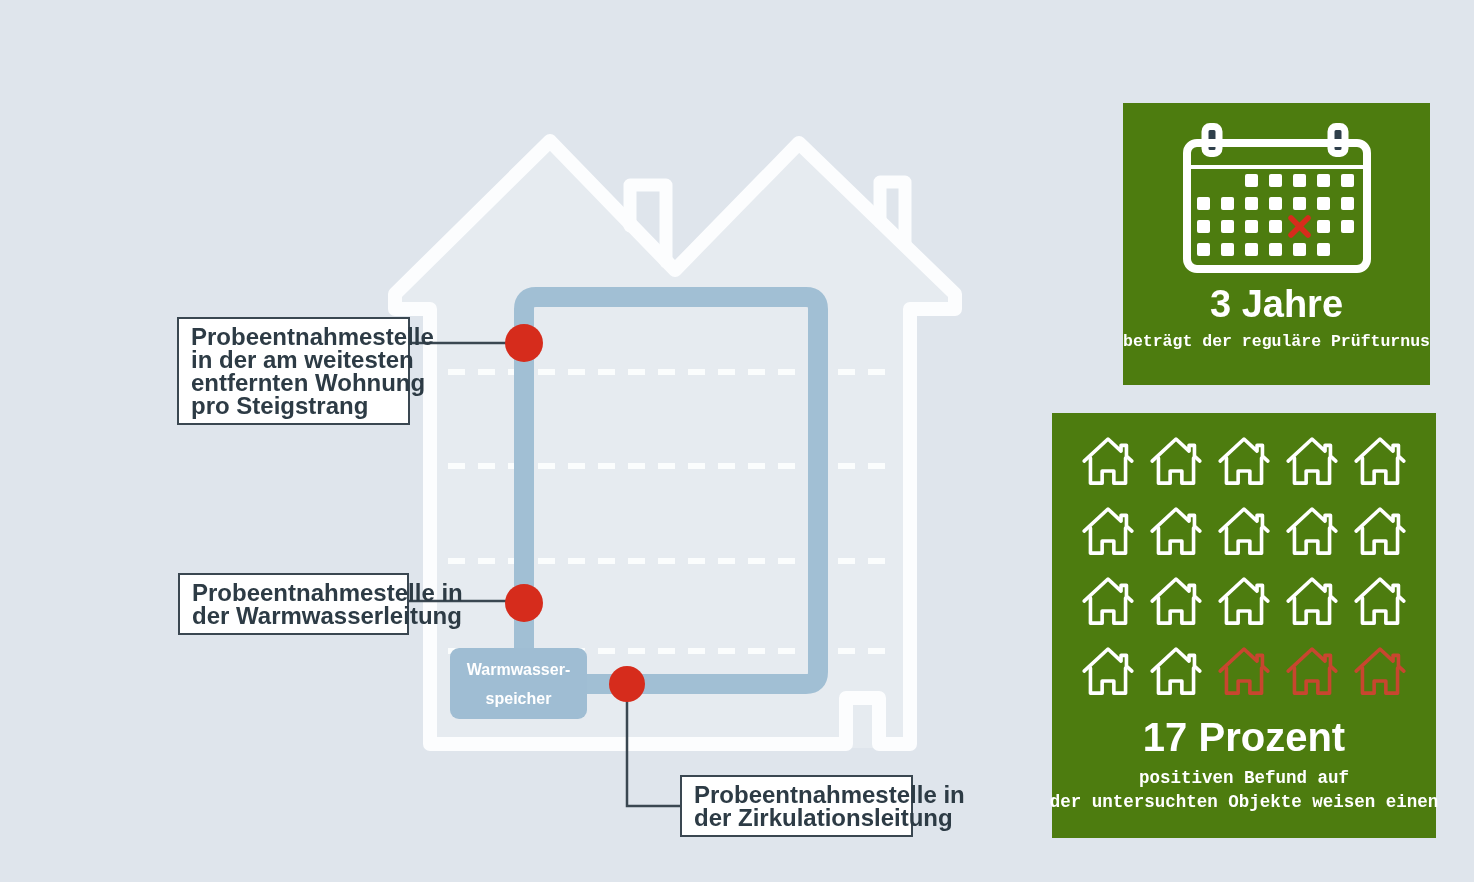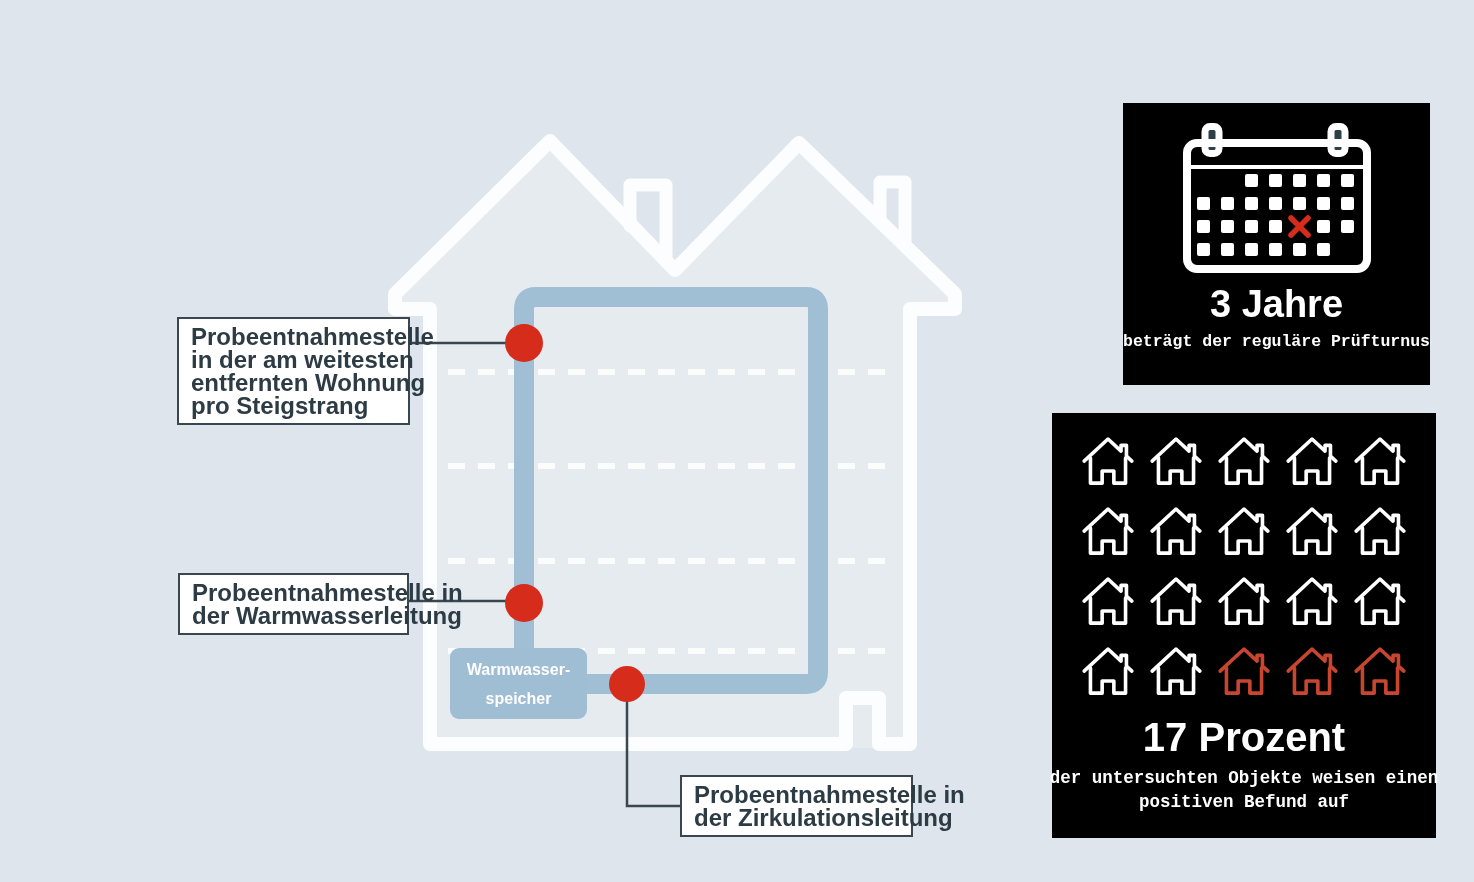--- a/index.html
+++ b/index.html
@@ -18,21 +18,21 @@
     border:2px solid #3a4751;color:#2d3b45;font-weight:bold;
     font-size:24px;line-height:23px;padding:6px 12px;
   }
   .callout div{white-space:nowrap;}
   .tank-label{
     position:absolute;left:450px;top:648px;width:137px;height:71px;
     display:flex;flex-direction:column;align-items:center;justify-content:center;
     color:#ffffff;font-weight:bold;font-size:16px;line-height:29px;text-align:center;
   }
   .stat-box{
-    position:absolute;box-sizing:border-box;background:#000000;color:#ffffff;
+    position:absolute;box-sizing:border-box;background:#4d7c0f;color:#ffffff;
     display:flex;flex-direction:column;align-items:center;justify-content:center;
     text-align:center;
   }
   .stat-value{font-weight:bold;white-space:nowrap;}
   .stat-caption{font-weight:bold;font-size:17px;line-height:23px;font-family:Liberation Mono, monospace;}
   .stat-caption div{white-space:nowrap;}
   .box-obligation{left:47px;top:705px;width:270px;height:127px;}
   .box-obligation .stat-value{font-size:36px;margin-bottom:8px;}
   .box-interval{left:1123px;top:103px;width:307px;height:282px;justify-content:flex-start;padding-top:20px;}
   .box-interval .stat-value{font-size:38px;margin-top:10px;margin-bottom:4px;}
@@ -216,18 +216,18 @@
         </svg>
         <svg viewBox="0 0 60 60" class="house-ico" style="color: rgb(200, 70, 47);">
           <use href="#house-sym"></use>
         </svg>
         <svg viewBox="0 0 60 60" class="house-ico" style="color: rgb(200, 70, 47);">
           <use href="#house-sym"></use>
         </svg>
       </div>
     <div class="stat-value">17 Prozent</div>
     <div class="stat-caption">
+      <div>positiven Befund auf</div>
       <div>der untersuchten Objekte weisen einen</div>
-      <div>positiven Befund auf</div>
     </div>
   </div>
 
 </div>
 
 </body></html>

